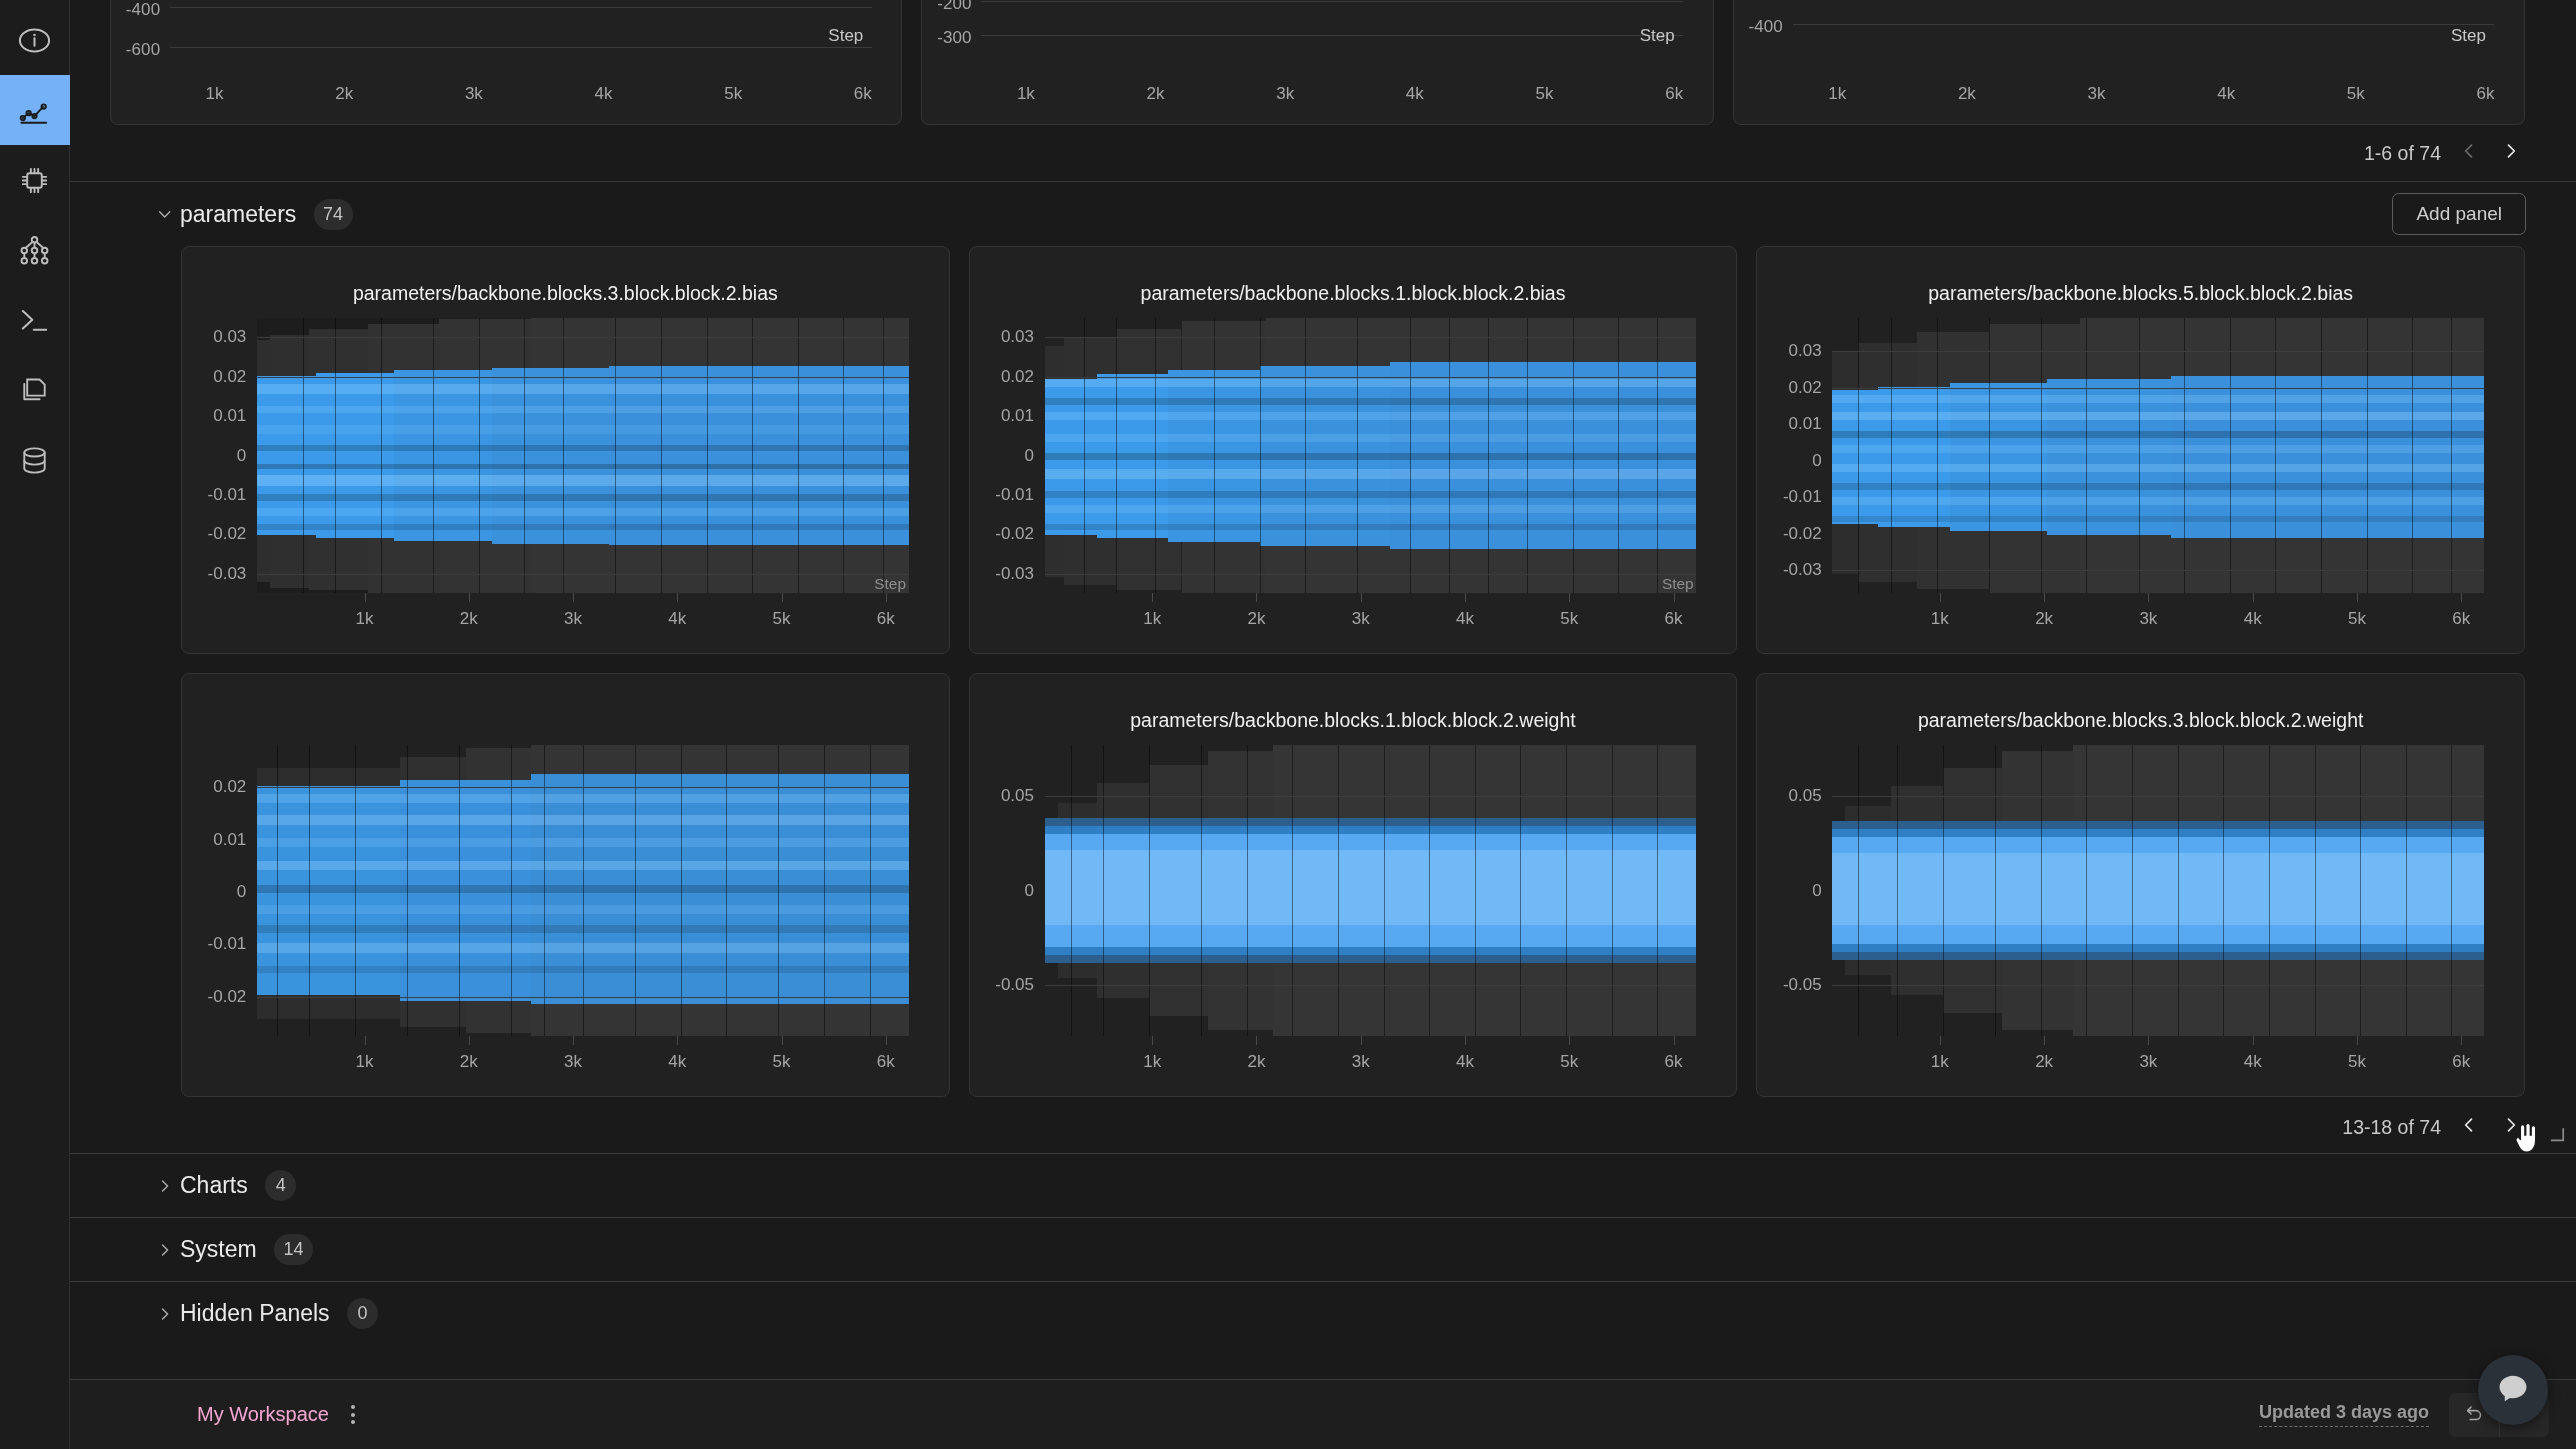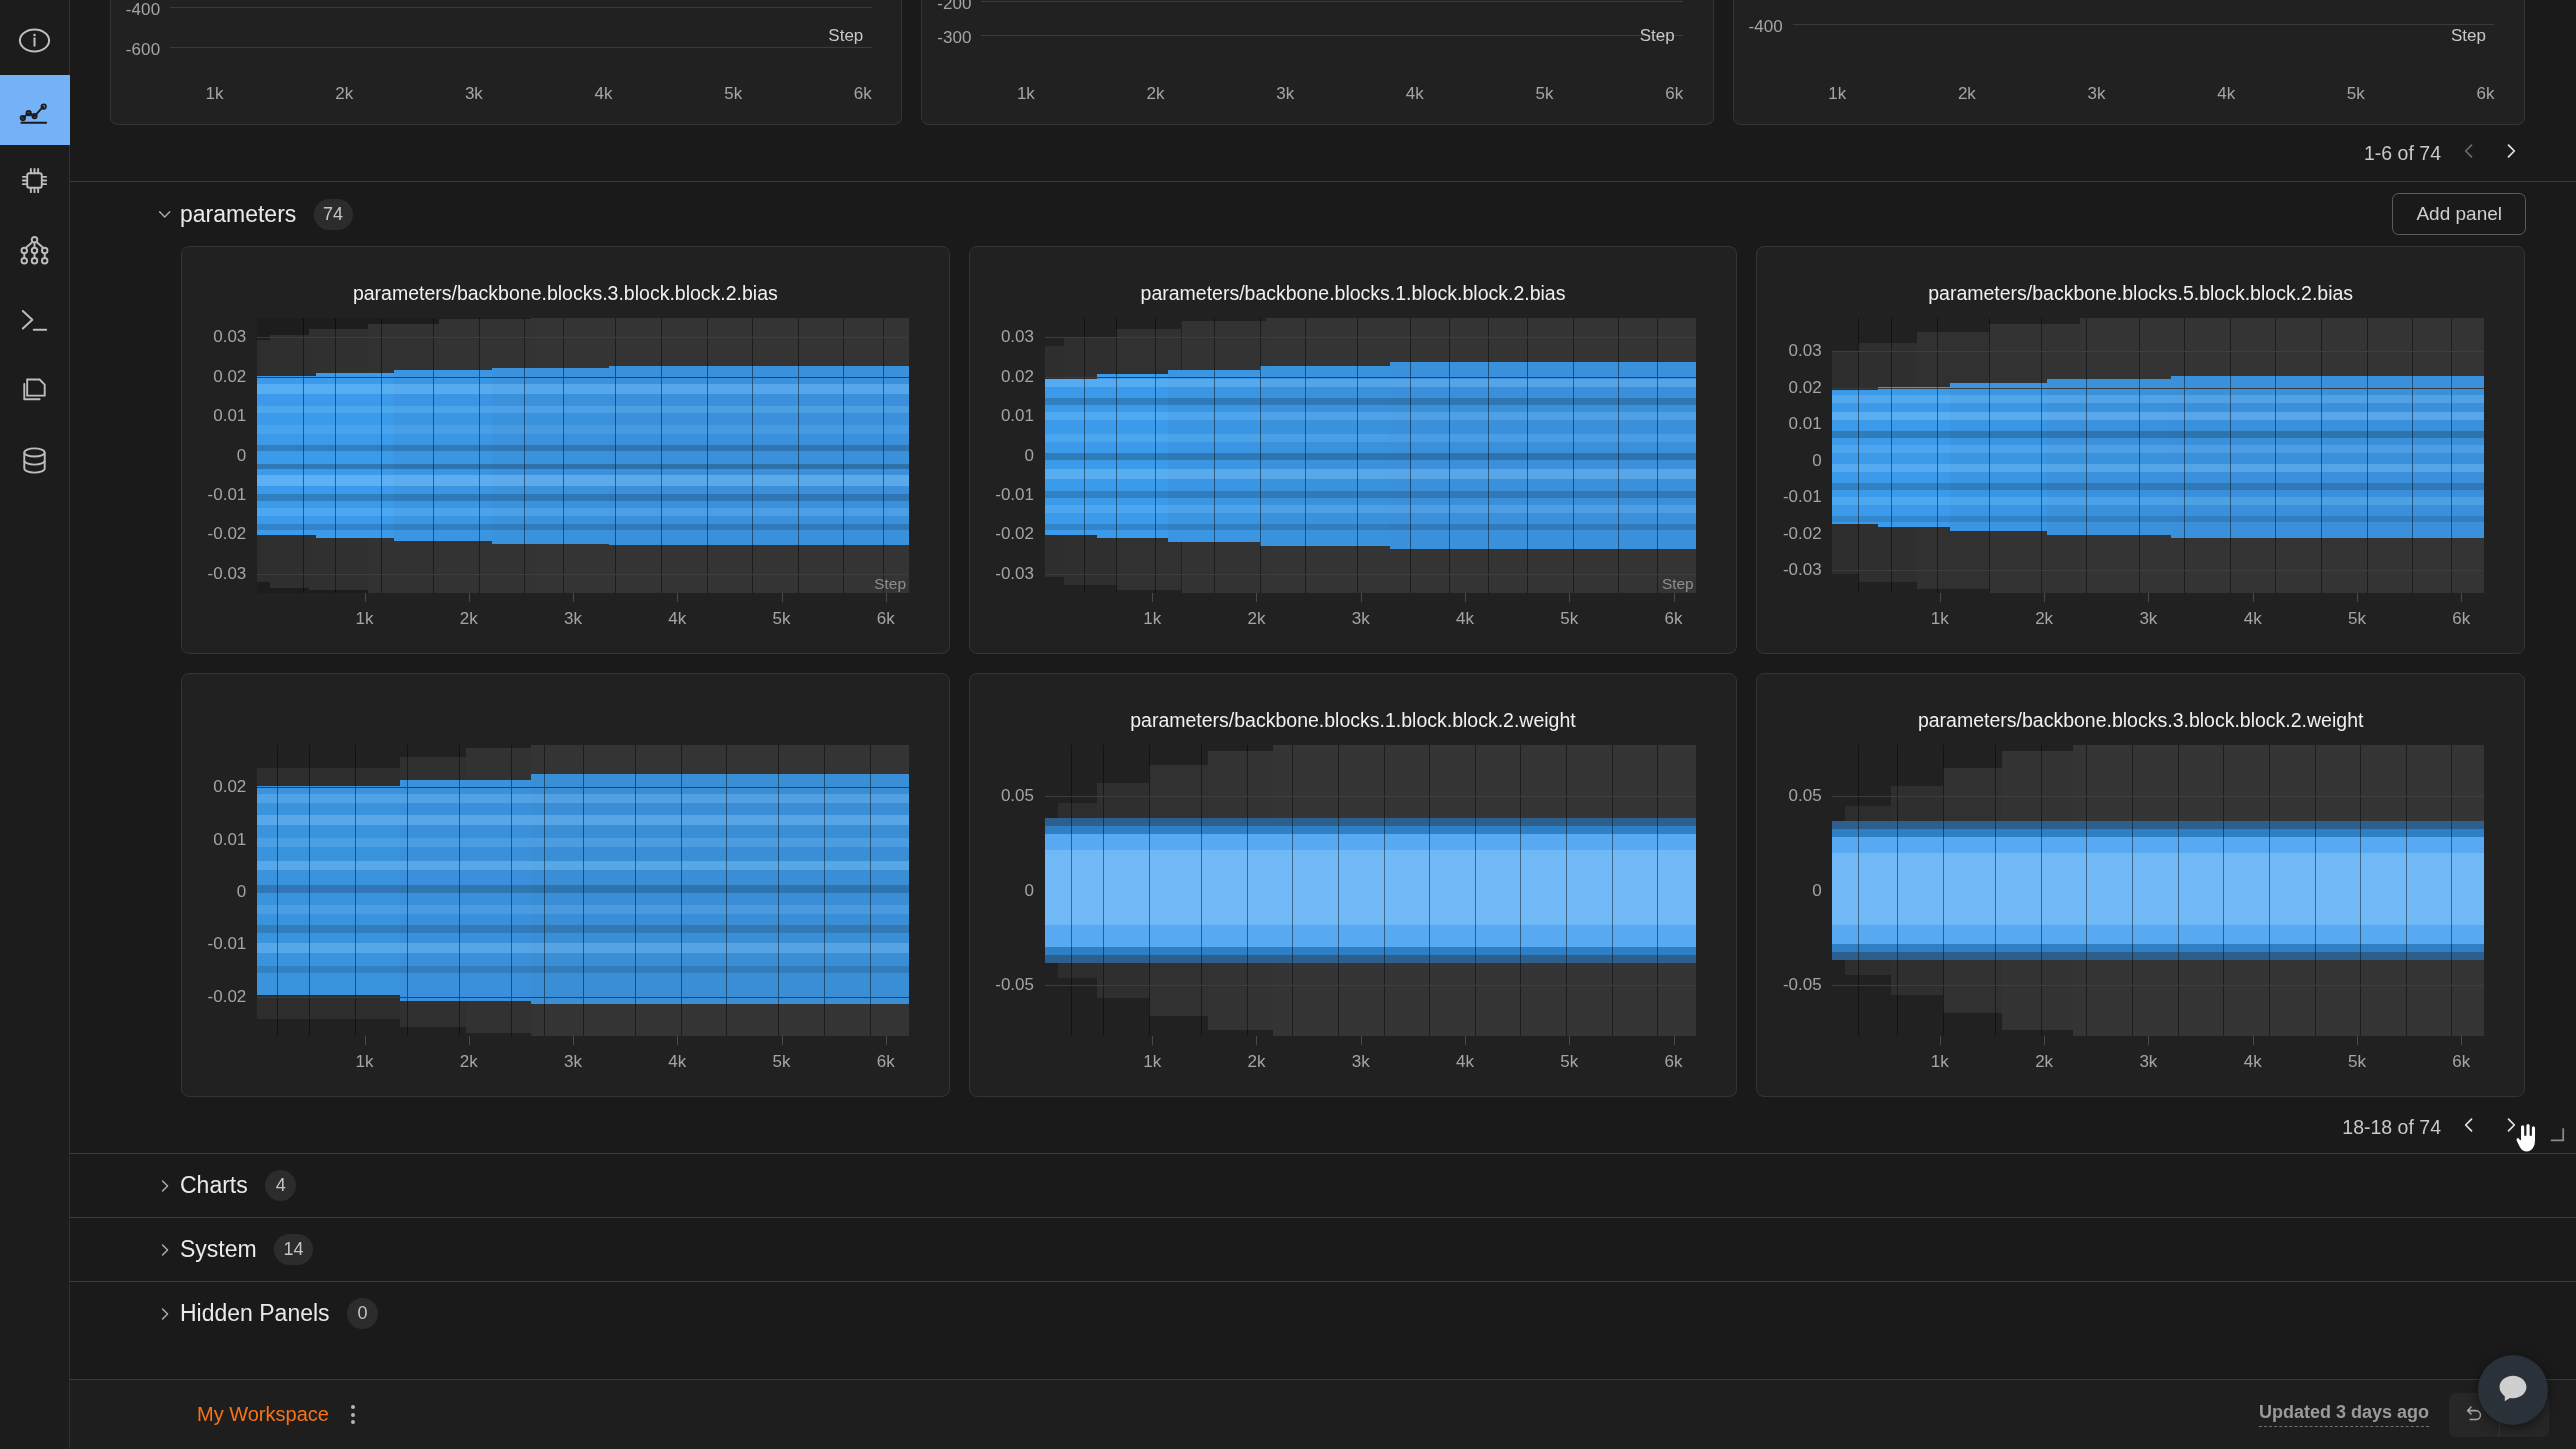--- a/index.html
+++ b/index.html
@@ -212,21 +212,21 @@
   
   .bottom-bar {
     height: 70px;
     border-top: 0.7px solid #3b3b3b;
     background: #1e1e1e;
     display: flex; align-items: center;
     padding: 0 27px 0 127px;
     flex: 0 0 70px;
     position: relative;
   }
-  .ws-name { font-size: 20px; color: #f97316; }
+  .ws-name { font-size: 20px; color: #f9a8d4; }
   .kebab {
     margin-left: 14.8px; width: 19px; height: 23px;
     display: flex; flex-direction: column; justify-content: space-between;
     align-items: center; padding: 2px 0;
   }
   .kebab span { width: 4px; height: 4px; border-radius: 50%; background: #b5b5b5; display:block;}
   .bb-right { margin-left: auto; display: flex; align-items: center; gap: 20px; font-weight: bold; }
   .updated {
     font-size: 18px; color: #9a9a9a;
     border-bottom: 1.3px dashed #707070; padding-bottom: 2.7px;
@@ -831,21 +831,21 @@
                 <div class="xtick" style="left:80.5%"></div>
                   <div class="xlab" style="left:80.5%">5k</div>
                 <div class="xtick" style="left:96.5%"></div>
                   <div class="xlab" style="left:96.5%">6k</div>
               </div>
             </div>
           </div>
         </div>
 
         <div class="pager" style="padding-top:17.4px">
-          <span>18-18 of 74</span>
+          <span>13-18 of 74</span>
           <span class="chev">
             <span>
               <svg viewBox="0 0 24 24" fill="none" stroke="currentColor" stroke-width="2.1" stroke-linecap="round" stroke-linejoin="round">
                   <path d="M15 5l-7 7 7 7"></path>
                 </svg>
             </span>
           </span>
           <span class="chev">
             <span>
               <svg viewBox="0 0 24 24" fill="none" stroke="currentColor" stroke-width="2.1" stroke-linecap="round" stroke-linejoin="round">

